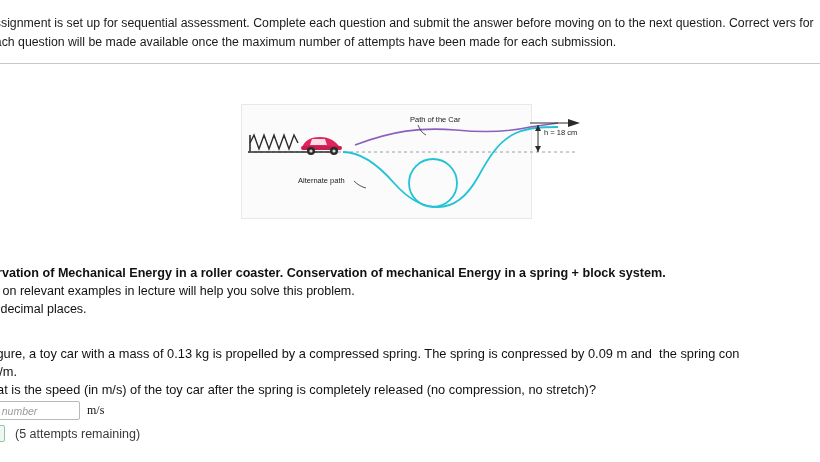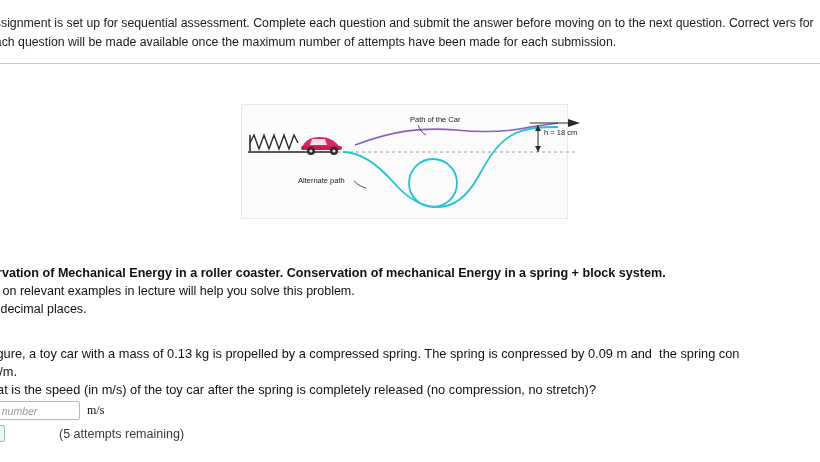--- a/index.html
+++ b/index.html
@@ -38,21 +38,21 @@
     width: 832px;
     height: 1px;
     background: #c8c8c8;
   }
 
   
   .figure-wrap {
     position: absolute;
     left: 241px;
     top: 104px;
-    width: 327px;
+    width: 291px;
     height: 115px;
     background: #fbfbfb;
     border: 1px solid #e8e8e8;
     box-sizing: border-box;
   }
   .figure-wrap svg { display: block; }
 
   
   .lead {
     position: absolute;
@@ -156,21 +156,20 @@
     width: 17px;
     height: 17px;
     border: 1px solid #8fc7a8;
     border-radius: 2px;
     background: #eef8f1;
     box-sizing: border-box;
   }
   .attempts-text {
     font-size: 12.5px;
     color: #3a3a3a;
-    margin-left: 44px;
   }
 </style>
 </head>
 <body>
 
 <div class="page">
 
   <div class="notice">assignment is set up for sequential assessment. Complete each question and submit the answer before moving on to the next question. Correct vers for each question will be made available once the maximum number of attempts have been made for each submission.</div>
   <div class="notice-rule"></div>
 

